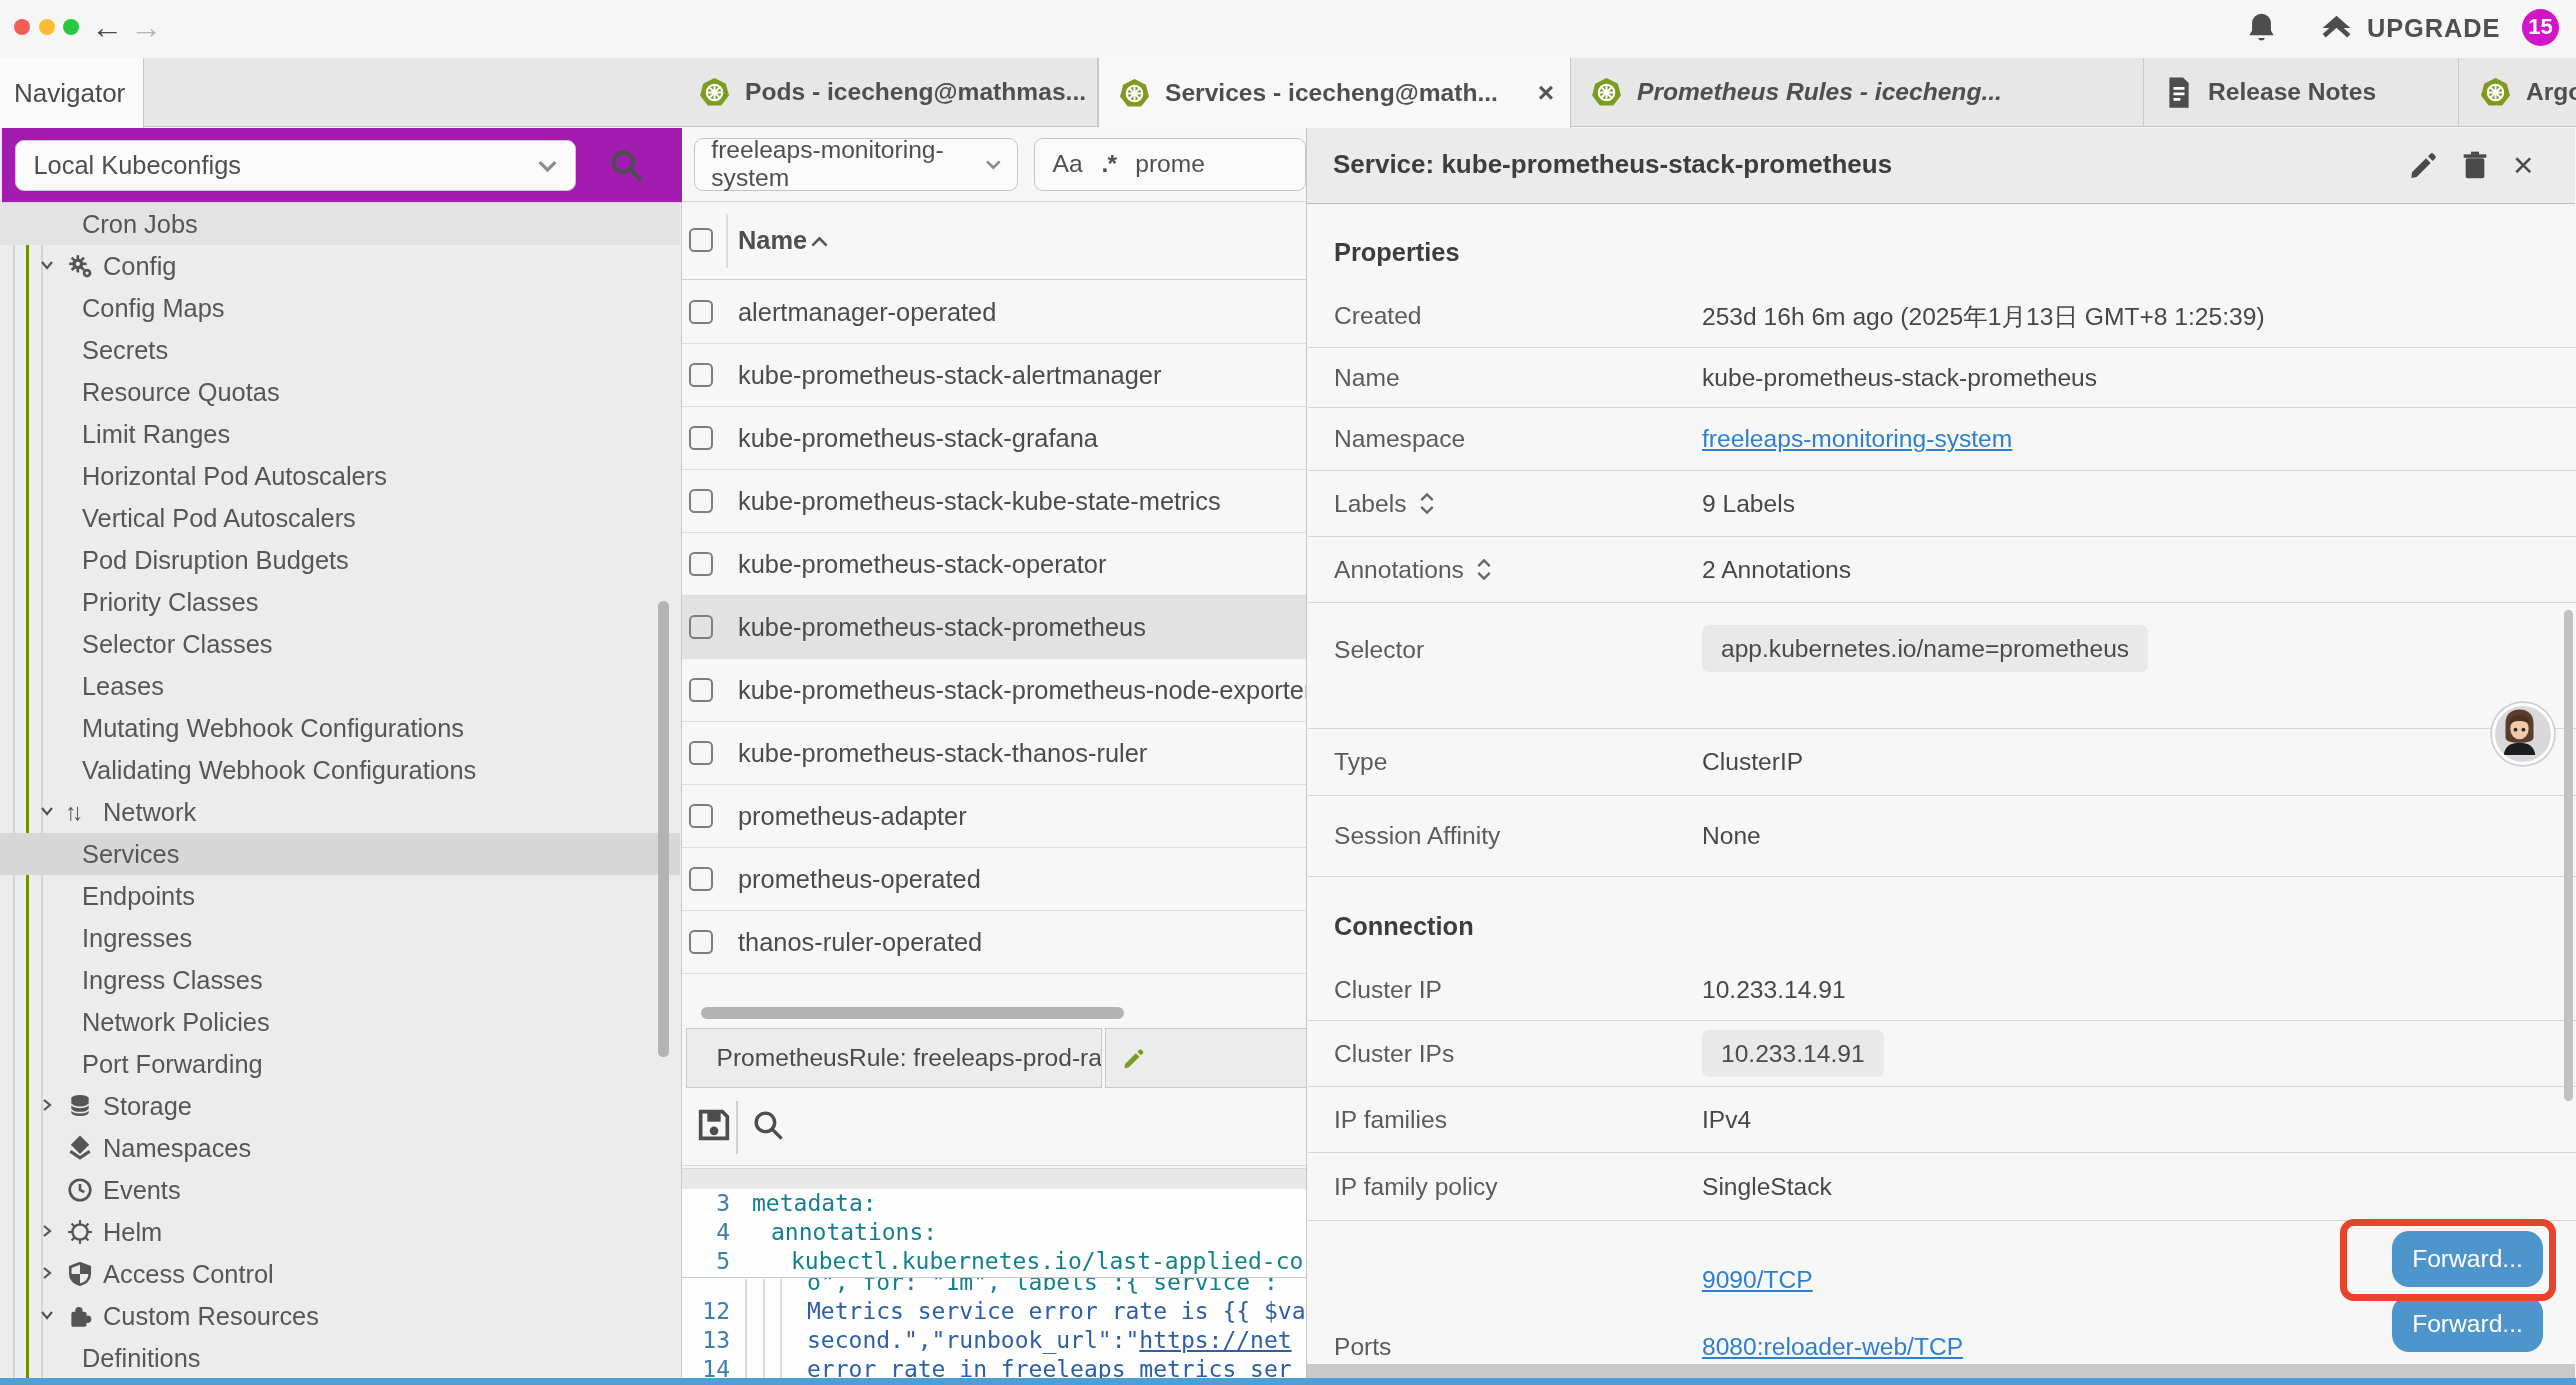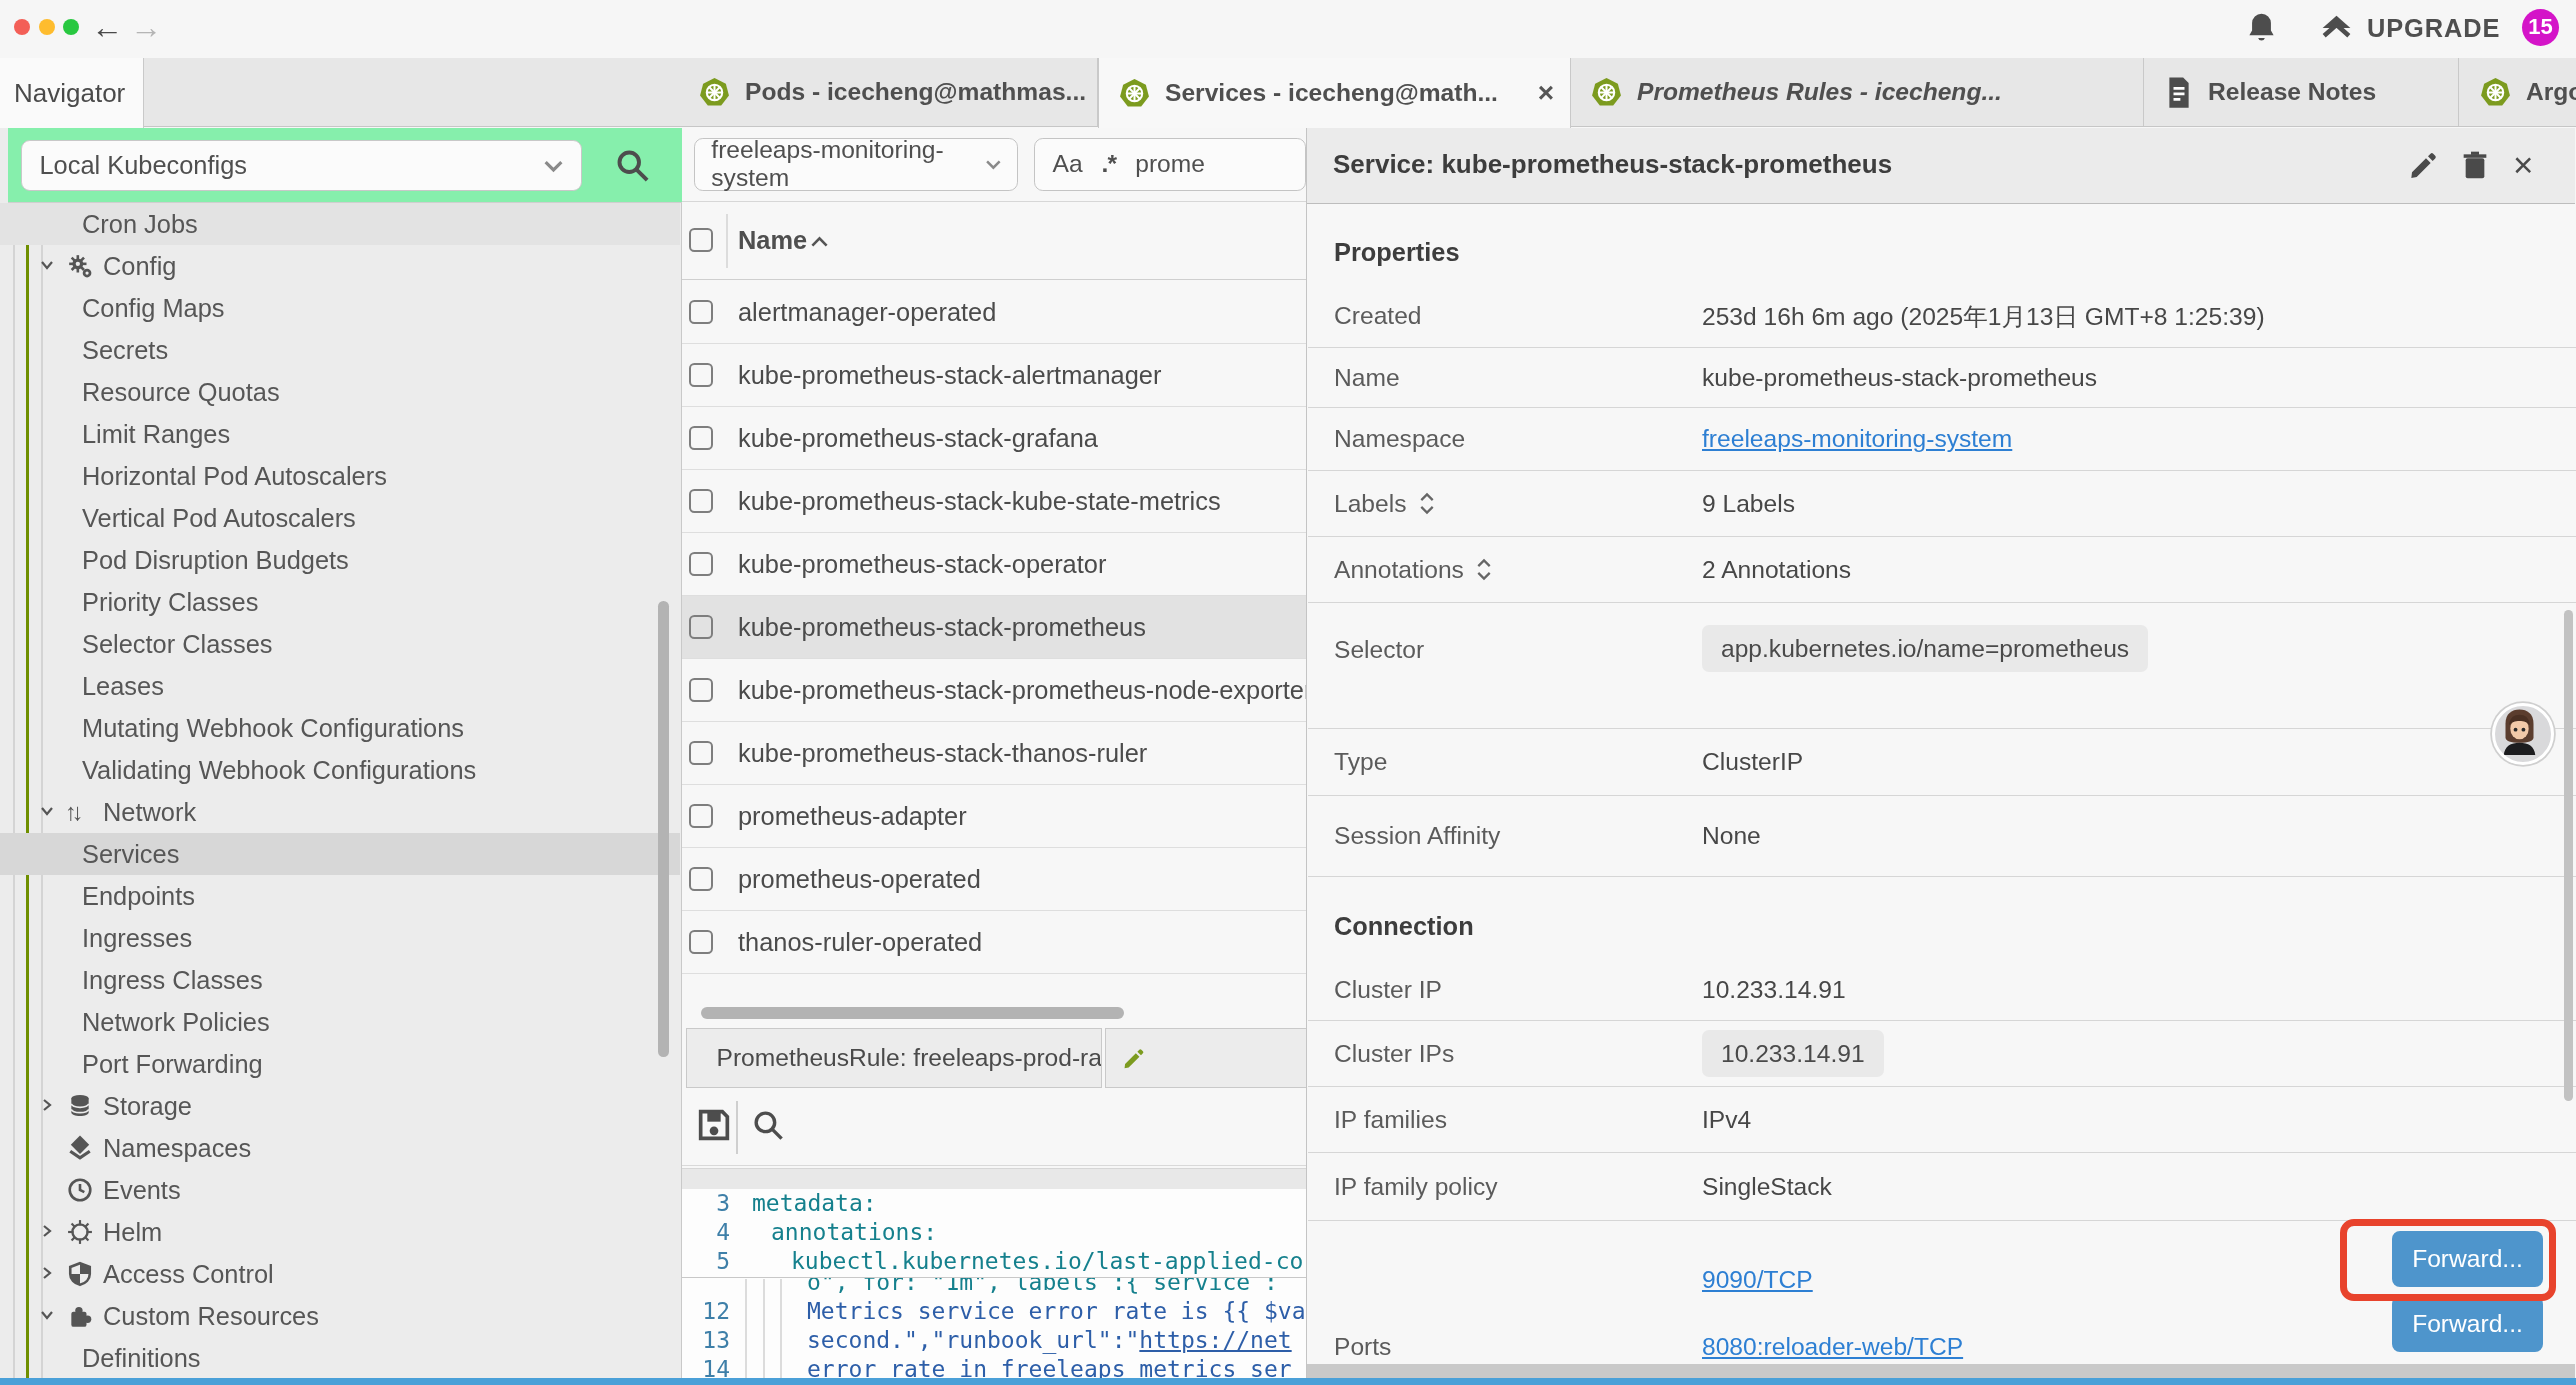--- a/index.html
+++ b/index.html
@@ -18,21 +18,21 @@
   .tabstrip{left:0;top:58px;width:2576px;height:68px;background:#e7e7e7;border-bottom:1.8px solid #c6c6c6;}
   .ptab{top:58px;height:68px;display:flex;align-items:center;gap:14px;padding-left:19px;box-sizing:border-box;
         border-right:1.8px solid #c9c9c9;color:#4f4f4f;font-size:24.6px;font-weight:600;background:#e7e7e7;overflow:hidden;white-space:nowrap;}
   .ptab.active{background:#f8f8f8;height:70px;z-index:3;border-left:1.8px solid #c9c9c9;}
   .ptab .tlabel{overflow:hidden;text-overflow:ellipsis;}
   .navtab{left:0;top:58px;width:144px;height:70px;background:#fafafa;border-right:1.8px solid #c9c9c9;z-index:3;
           display:flex;align-items:center;padding-left:14px;box-sizing:border-box;font-size:26px;color:#4a4a4a;}
   .closex{font-size:28px;color:#555;margin-left:5.3px;}
   
   .sidebar{left:0;top:128px;width:682px;height:1250px;background:#ececec;border-right:1.8px solid #c9c9c9;box-sizing:border-box;}
-  .kubebar{left:8px;top:0;width:680px;height:74px;background:#86efac;border-bottom:1.8px solid #cfcfcf;}
+  .kubebar{left:2px;top:0;width:680px;height:74px;background:#a21caf;border-bottom:1.8px solid #cfcfcf;}
   .kubeselect{left:13px;top:12.3px;width:561px;height:51px;border:1.8px solid #c8c8c8;border-radius:8.8px;background:#fbfbfb;
               display:flex;align-items:center;justify-content:space-between;padding:0 17.5px;box-sizing:border-box;
               font-size:25.4px;color:#4f4f4f;}
   .tree{left:0;top:75px;width:680px;height:1175px;overflow:hidden;}
   .guide{top:0;height:1175px;width:1.8px;background:#d4d4d4;}
   .guide.green{width:2.6px;background:#6f8f00;}
   .ti{position:relative;height:42px;line-height:42px;font-size:25.4px;color:#565656;white-space:nowrap;text-align:right;}
   .ti .lbl{position:absolute;left:82px;}
   .ti.p1 .lbl{left:103px;}
   .ti .chev{position:absolute;left:39px;top:12.3px;}
@@ -78,21 +78,21 @@
   .rtitle{position:absolute;left:26px;top:21px;font-size:26px;font-weight:bold;color:#3d3d3d;}
   .hicon{position:absolute;top:21px;width:32px;height:32px;color:#4a4a4a;}
   .rbody{left:1px;top:75px;width:1268px;height:1162px;overflow:hidden;}
   .sechead{font-size:25.4px;font-weight:bold;color:#3d3d3d;padding:35px 0 0 26px;height:47px;box-sizing:content-box;}
   .drow{position:relative;display:flex;border-bottom:1.8px solid #d6d6d6;box-sizing:border-box;align-items:center;}
   .drow.nb{border-bottom:none;}
   .dlabel{width:368px;padding-left:26px;font-size:24.6px;color:#5b5b5b;flex-shrink:0;display:flex;align-items:center;gap:12.3px;}
   .dvalue{font-size:24.6px;color:#474747;}
   .dlink{font-size:24.6px;color:#2d7fd3;text-decoration:underline;}
   .badgebox{display:inline-block;background:#e9e9e9;border-radius:7px;padding:9.6px 19px;font-size:24.6px;color:#4a4a4a;white-space:nowrap;}
-  .fwd-btn{position:absolute;left:1085px;width:151px;height:56px;background:#4e95cc;border:none;border-radius:8px;
+  .fwd-btn{position:absolute;left:1085px;width:151px;height:56px;background:#4e95cc;border:none;border-radius:17px;
            color:#fff;font-size:24.6px;font-family:inherit;}
   .redbox{position:absolute;left:1033px;top:1091px;width:216px;height:82px;border:7px solid #e8432c;border-radius:14px;box-sizing:border-box;z-index:5;}
   .rscroll{left:1257px;top:482px;width:8.8px;height:491px;background:#c2c2c2;border-radius:4.4px;}
   .rhband{left:0;top:1236px;width:1268px;height:14px;background:#c9c9c9;}
   .avatar{left:1185px;top:575px;width:56px;height:56px;border-radius:50%;background:#d9d9db;border:3.5px solid #fff;
           box-shadow:0 0 0 1.8px #cfcfcf;overflow:hidden;z-index:6;}
   .bottomline{left:0;top:1378px;width:2576px;height:7px;background:#4aa0d8;z-index:9;}
   svg{display:block;}
 </style>
 </head>

